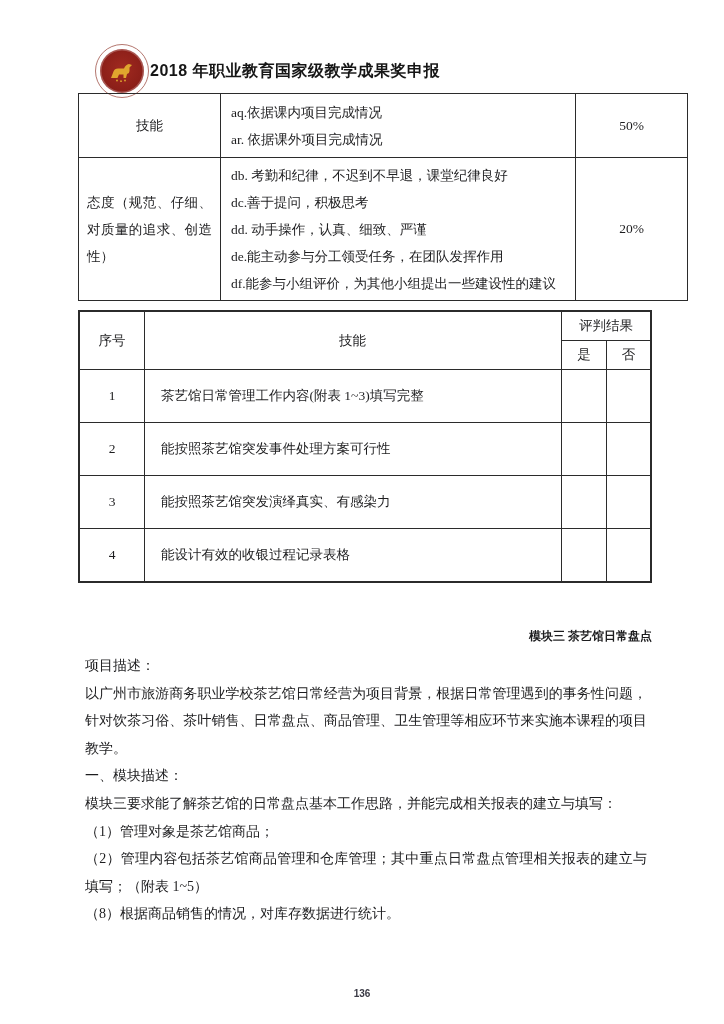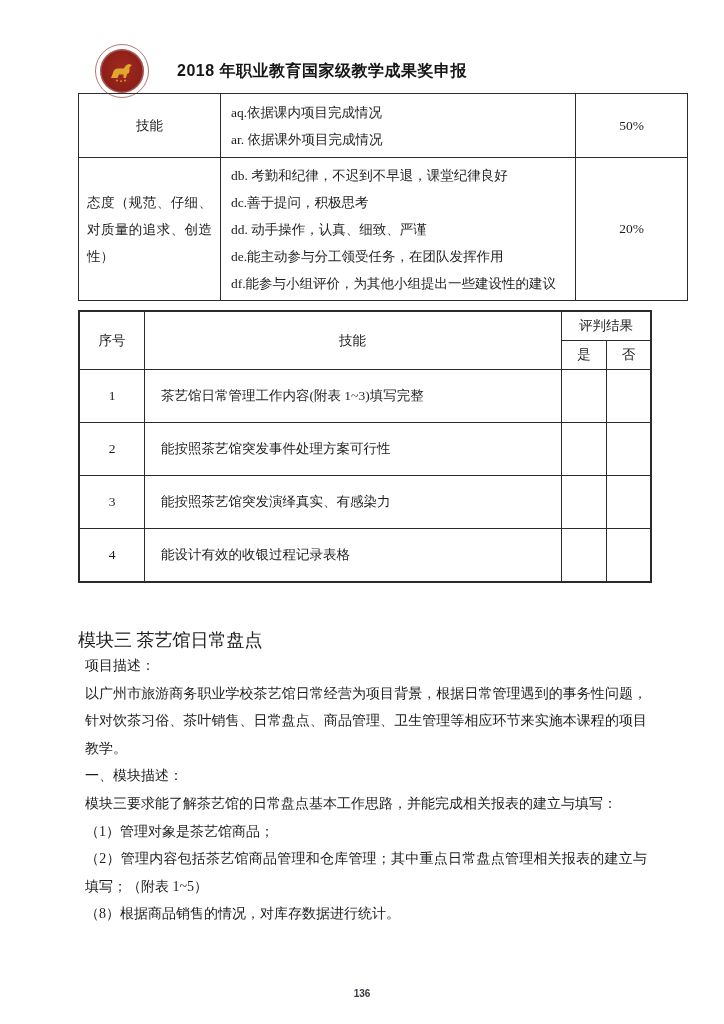--- a/index.html
+++ b/index.html
@@ -12,21 +12,21 @@
   html,body{margin:0;padding:0;background:#fff;}
   .page{
     position:relative;
     width:724px;height:1024px;
     background:#ffffff;
     font-family:"Liberation Serif","DejaVu Serif",serif;
     color:var(--ink);
     overflow:hidden;
   }
   
-  .hdr{position:absolute;left:95px;top:44px;display:flex;align-items:center;gap:28px;}
+  .hdr{position:absolute;left:95px;top:44px;display:flex;align-items:center;gap:1px;}
   .seal{
     width:52px;height:52px;border-radius:50%;
     border:1px solid var(--seal-ring);
     display:flex;align-items:center;justify-content:center;
     background:#fff;
   }
   .seal-inner{
     width:44px;height:44px;border-radius:50%;
     background:radial-gradient(circle at 50% 45%, #a02a20 0%, var(--seal-maroon) 70%);
     display:flex;align-items:center;justify-content:center;
@@ -56,21 +56,21 @@
   .t2 .c-idx{width:62px;text-align:center;}
   .t2 .c-skill{width:415px;text-align:left;padding-left:16px;}
   .t2 .c-yes{width:50px;}
   .t2 .c-no{width:47px;}
   .t2 tr.body td{height:50px;}
   .t2 td.center{text-align:center;}
 
   
   .section-heading{
     position:absolute;left:78px;top:628px;width:574px;
-    text-align:left;font-weight:normal;font-size:18px;
+    text-align:right;font-weight:bold;font-size:12px;
   }
   .bodytext{
     position:absolute;left:85px;top:652px;width:562px;
     font-size:14px;line-height:27.6px;
     text-align:justify;
   }
   .bodytext .para{margin:0;}
   .footer{
     position:absolute;left:0;top:988px;width:724px;text-align:center;
     font-family:"Liberation Sans","DejaVu Sans",sans-serif;

